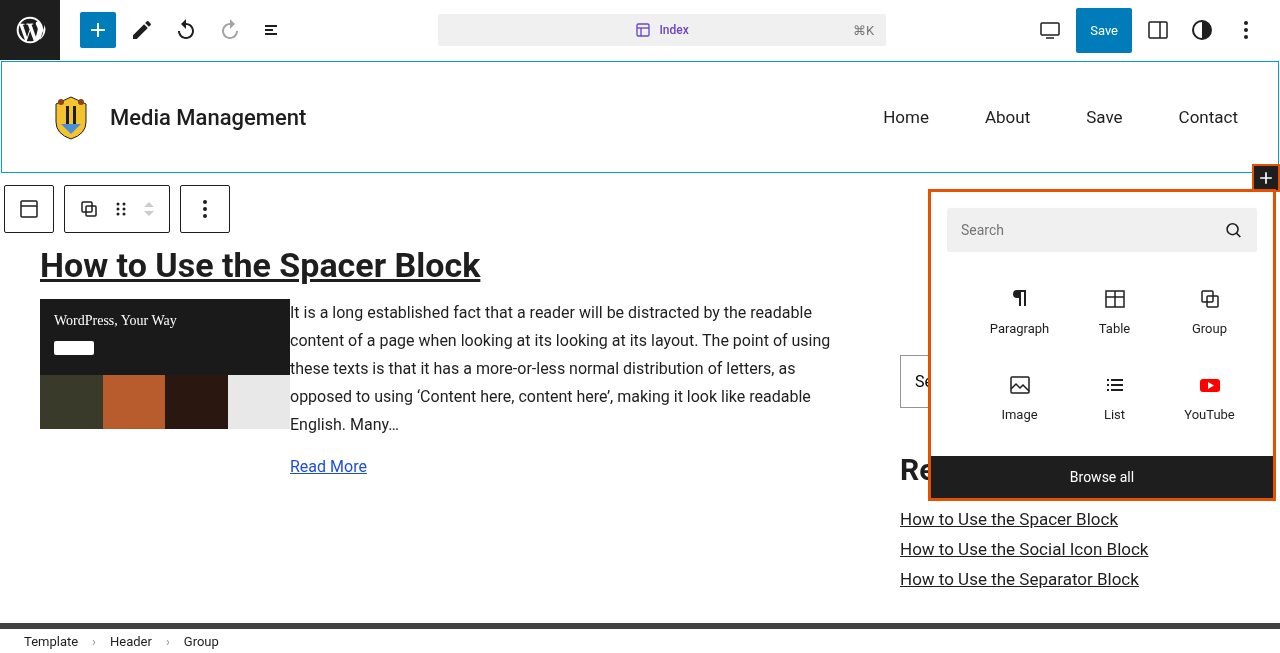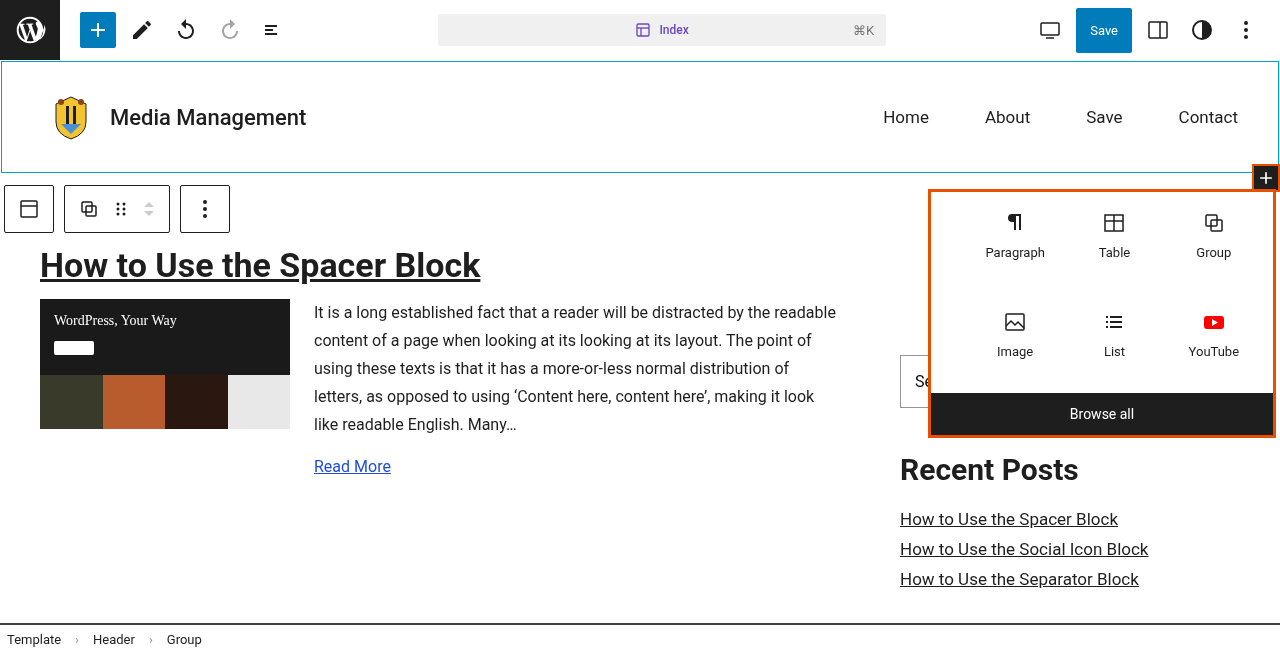--- a/index.html
+++ b/index.html
@@ -33,45 +33,45 @@
 .toolbar-row { display: flex; gap: 10px; padding: 12px 0 12px 4px; }
 .toolbar-group { border: 1px solid #1e1e1e; background: #fff; height: 48px; display: flex; align-items: center; padding: 0 6px; border-radius: 2px; }
 .toolbar-group .icon-btn { width: 36px; height: 44px; }
 
 .main { display: flex; padding: 0 40px 0 40px; gap: 60px; }
 .content { flex: 1; max-width: 800px; }
 .post-title { font-size: 34px; font-weight: 700; text-decoration: underline; margin-bottom: 14px; }
 .post-meta { display: flex; align-items: center; gap: 10px; font-size: 14px; margin-bottom: 28px; }
 .post-meta .cat { font-weight: 600; text-decoration: underline; }
 .post-meta .author, .post-meta .date { color: #949494; }
-.post-body { display: flex; gap: 24px; }
+.post-body { display: flex; }
 .post-img { width: 250px; height: 130px; background: #1a1a1a; position: relative; overflow: hidden; flex-shrink: 0; }
 .post-img .hero-text { color: #fff; font-size: 14px; font-family: Georgia, serif; position: absolute; top: 14px; left: 14px; }
 .post-img .hero-btn { position: absolute; top: 42px; left: 14px; width: 40px; height: 14px; background: #fff; border-radius: 2px; }
 .post-img .gallery { position: absolute; bottom: 0; left: 0; right: 0; height: 54px; display: flex; }
 .post-img .gallery div { flex: 1; }
 .post-text { flex: 1; font-size: 16px; line-height: 1.75; }
 .read-more { color: #1e4ed8; text-decoration: underline; display: inline-block; margin-top: 18px; cursor: pointer; }
 
 .sidebar { width: 300px; padding-top: 110px; }
 .sidebar h2 { font-size: 30px; font-weight: 700; margin-bottom: 22px; }
 .search-widget { display: flex; margin-bottom: 44px; }
 .search-widget input { border: 1px solid #949494; padding: 16px 14px; font-size: 16px; width: 100%; }
 .recent-posts a { display: block; font-size: 17px; text-decoration: underline; margin-bottom: 10px; color: #1e1e1e; cursor: pointer; }
 
 .inserter-panel { position: absolute; top: 189px; right: 4px; width: 348px; border: 3px solid #e65100; background: #fff; z-index: 100; }
 .inserter-search { margin: 16px; height: 44px; background: #f0f0f0; border-radius: 2px; display: flex; align-items: center; justify-content: space-between; padding: 0 14px; }
 .inserter-search input { border: none; background: transparent; font-size: 14px; width: 100%; outline: none; }
-.inserter-grid { display: grid; grid-template-columns: repeat(3, 1fr); padding: 0 16px 16px; gap: 13px; margin-left: 25px; }
+.inserter-grid { display: grid; grid-template-columns: repeat(3, 1fr); padding: 0 16px 16px; gap: 0; margin-left: 25px; }
 .inserter-item { display: flex; flex-direction: column; align-items: center; justify-content: center; height: 86px; cursor: pointer; }
 .inserter-item svg { width: 24px; height: 24px; margin-bottom: 10px; }
 .inserter-item span { font-size: 13px; }
 .inserter-footer { background: #1e1e1e; color: #fff; text-align: center; padding: 13px; font-size: 14px; cursor: pointer; }
 
-.breadcrumb { position: absolute; bottom: 0; left: 0; right: 0; height: 30px; border-top: 2px solid #404040; display: flex; align-items: center; padding: 0 7px; gap: 14px; font-size: 13px; background: #fff; }
+.breadcrumb { position: absolute; bottom: 0; left: 0; right: 0; height: 30px; border-top: 6px solid #404040; display: flex; align-items: center; padding: 0 24px; gap: 14px; font-size: 13px; background: #fff; }
 .breadcrumb .sep { color: #949494; }
 </style>
 </head>
 <body>
 
 <div class="topbar">
   <div class="wp-logo">
     <svg viewBox="0 0 24 24">
         <path d="M12 2C6.5 2 2 6.5 2 12s4.5 10 10 10 10-4.5 10-10S17.5 2 12 2zM3.5 12c0-1.2.3-2.4.7-3.5l4 11C5.5 18 3.5 15.2 3.5 12zm8.5 8.5c-.8 0-1.6-.1-2.4-.3l2.5-7.4 2.6 7.1c0 .1 0 .1.1.1-.9.3-1.8.5-2.8.5zm1.2-12.5c.5 0 1-.1 1-.1.5 0 .4-.7-.1-.7 0 0-1.4.1-2.3.1-.8 0-2.2-.1-2.2-.1-.5 0-.5.8-.1.8 0 0 .4.1.9.1l1.3 3.6-1.9 5.6-3.1-9.2c.5 0 1-.1 1-.1.5 0 .4-.7-.1-.7 0 0-1.4.1-2.3.1h-.5C6.3 4.8 9 3.5 12 3.5c2.2 0 4.3.9 5.8 2.2h-.1c-.8 0-1.4.7-1.4 1.5 0 .7.4 1.3.8 2 .3.6.7 1.3.7 2.3 0 .7-.3 1.5-.6 2.7l-.8 2.8-3.2-9zm6.3 11.3l2.6-7.5c.5-1.2.6-2.2.6-3.1 0-.3 0-.6-.1-.9.6 1.2 1 2.5 1 3.9-.1 3.1-1.7 5.8-4.1 7.6z"></path>
       </svg>
@@ -242,20 +242,27 @@
     <h2>Recent Posts</h2>
     <div class="recent-posts">
       <a>How to Use the Spacer Block</a>
       <a>How to Use the Social Icon Block</a>
       <a>How to Use the Separator Block</a>
     </div>
   </aside>
 </div>
 
 <div class="inserter-panel">
+  <div class="inserter-search">
+    <input type="text" placeholder="Search" style="">
+    <svg width="20" height="20" viewBox="0 0 24 24" fill="none" stroke="#1e1e1e" stroke-width="2">
+        <circle cx="11" cy="11" r="7"></circle>
+        <line x1="21" y1="21" x2="16" y2="16"></line>
+      </svg>
+  </div>
   <div class="inserter-grid">
     <div class="inserter-item">
       <svg viewBox="0 0 24 24" fill="#1e1e1e">
           <path d="M11 5v14h2V5h3v14h2V3h-9a4 4 0 000 8h2V5z"></path>
         </svg>
       <span>Paragraph</span>
     </div>
     <div class="inserter-item">
       <svg viewBox="0 0 24 24" fill="none" stroke="#1e1e1e" stroke-width="1.5">
           <rect x="3" y="4" width="18" height="16"></rect>

